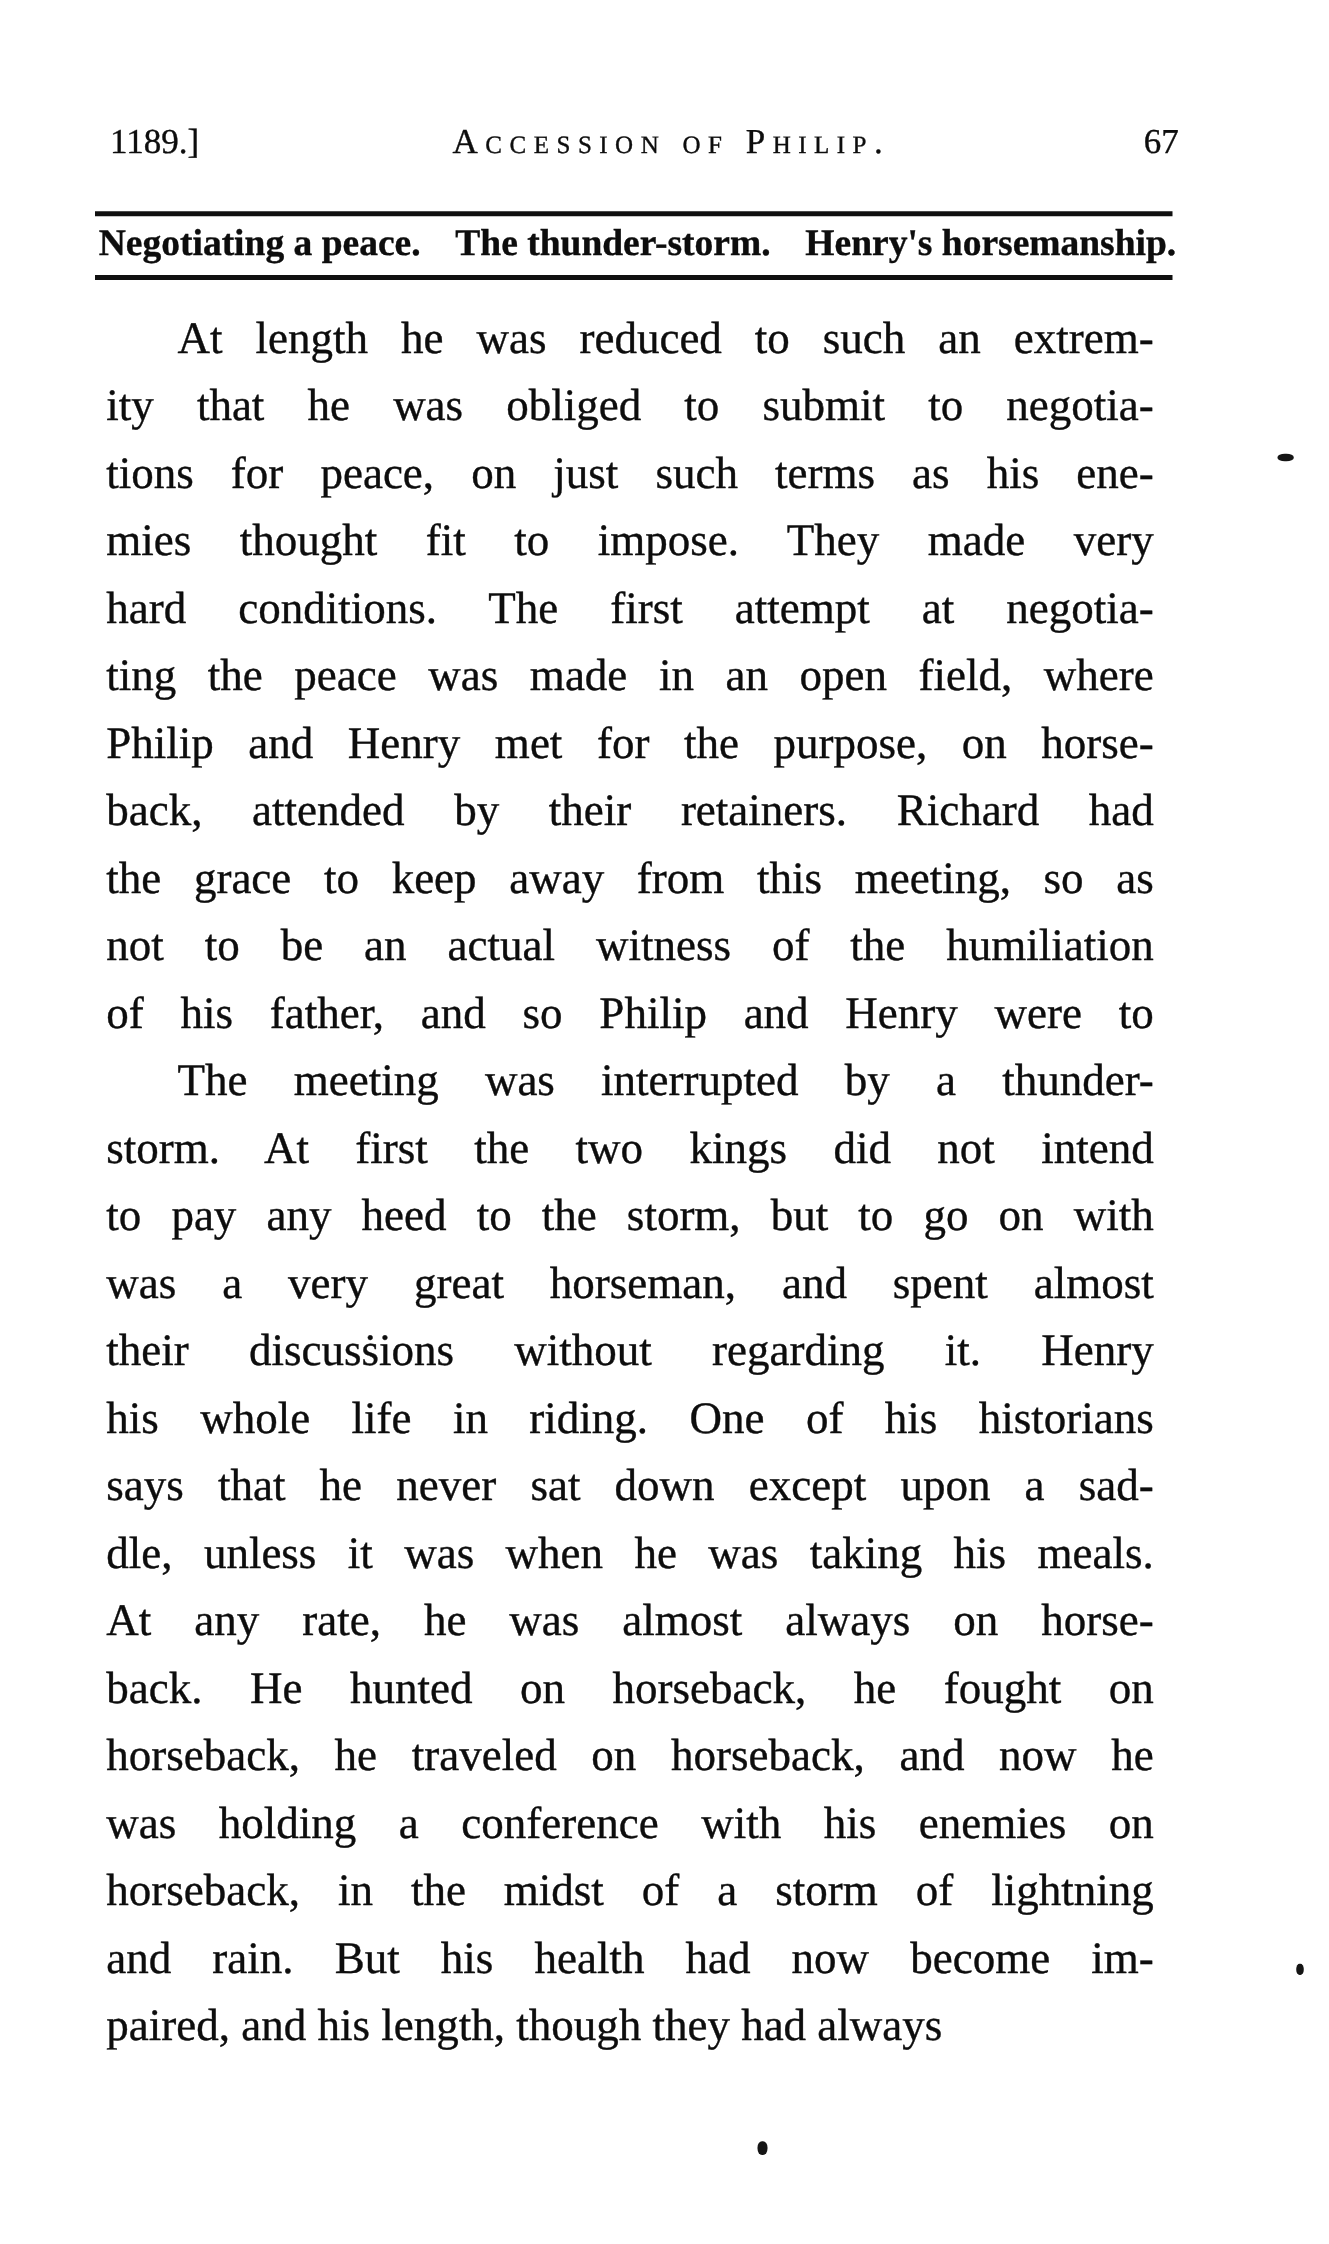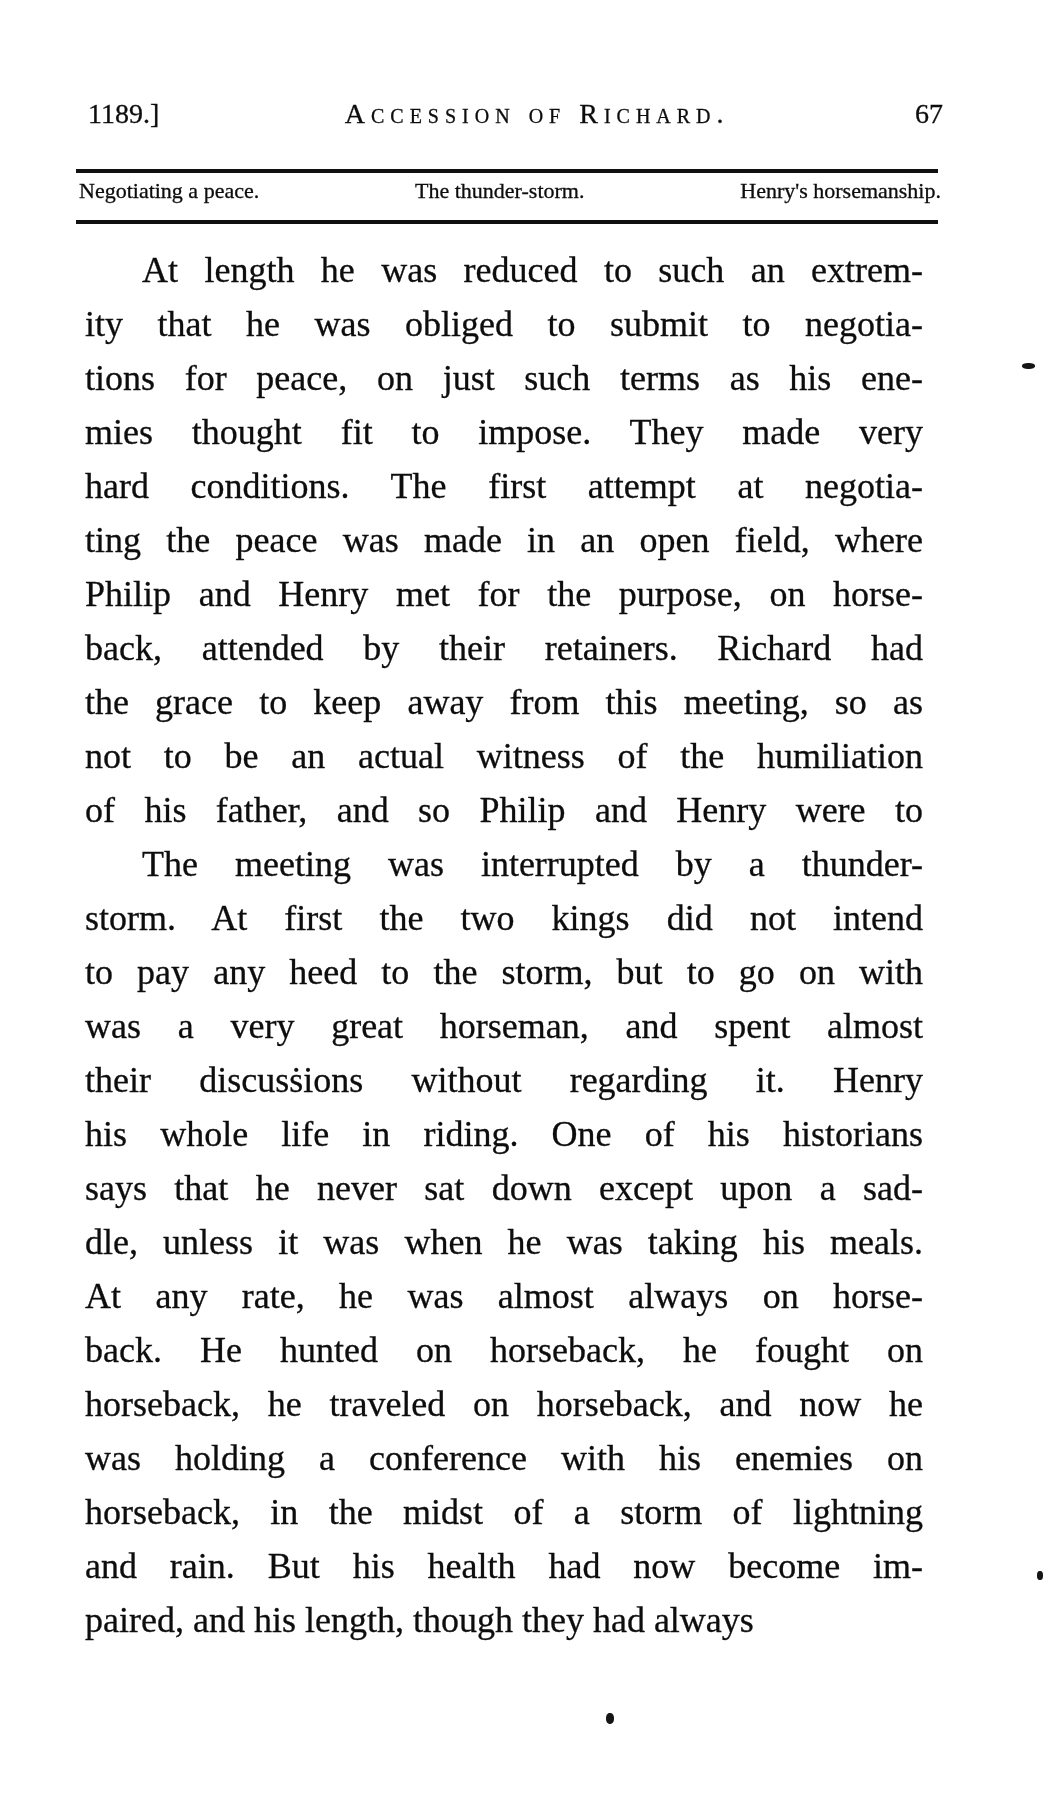--- a/index.html
+++ b/index.html
@@ -38,22 +38,22 @@
   .rule-top { top: 169px; }
   .rule-bottom { top: 220px; }
   .subheads {
     position: absolute;
     top: 178px;
     left: 79px;
     width: 862px;
     display: flex;
     justify-content: space-between;
     align-items: baseline;
-    font-size: 22px;
-    font-weight: normal;
+    font-size: 30px;
+    font-weight: bold;
     white-space: nowrap;
   }
   .body-text {
     position: absolute;
     top: 243px;
     left: 85px;
     width: 838px;
     font-size: 36px;
   }
   .line {
@@ -71,21 +71,21 @@
     border-radius: 45%;
   }
 </style>
 </head>
 <body>
 
 <div class="page">
 
   <div class="header">
     <span>1189.]</span>
-    <span class="title">Accession of Richard.</span>
+    <span class="title">Accession of Philip.</span>
     <span>67</span>
   </div>
 
   <div class="rule rule-top"></div>
 
   <div class="subheads">
     <span>Negotiating a peace.</span>
     <span>The thunder-storm.</span>
     <span>Henry's horsemanship.</span>
   </div>

